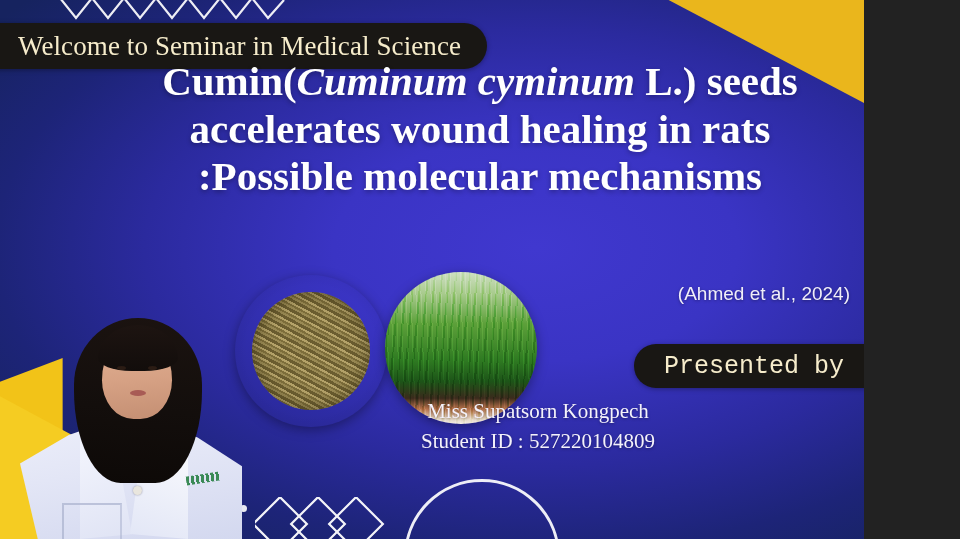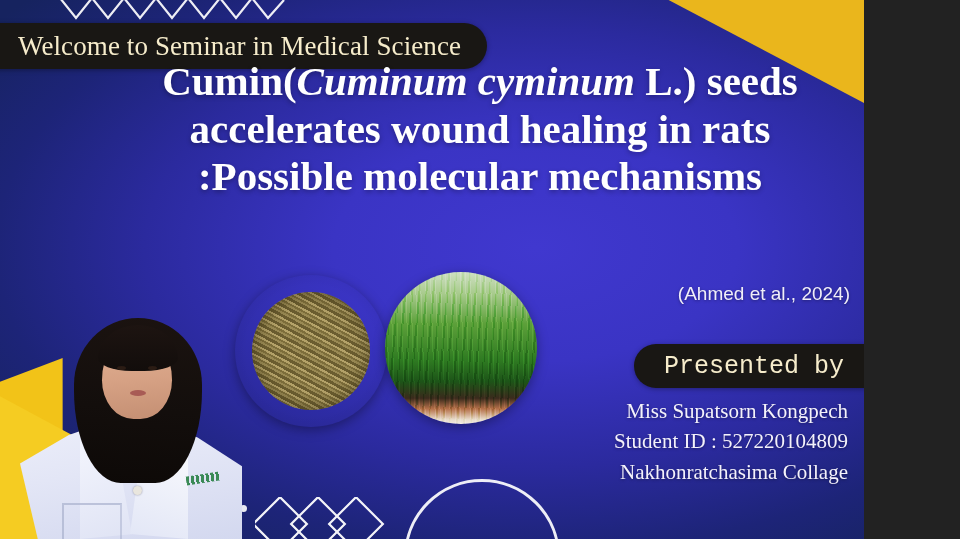--- a/index.html
+++ b/index.html
@@ -281,21 +281,21 @@
   .presented-pill span {
     color: #f6eccb;
     font-size: 25px;
     white-space: nowrap;
     font-family: Liberation Mono, monospace;
   }
   .presenter-lines {
     position: absolute;
     top: 396px; right: 16px;
     width: 620px;
-    text-align: right;
+    text-align: center;
     color: #f4f2fb;
     font-size: 21px;
     line-height: 1.45;
     text-shadow: 0 1px 3px rgba(0,0,0,.35);
   }
   .presenter-lines div { white-space: nowrap; }
 </style>
 </head>
 <body>
 
@@ -353,16 +353,15 @@
     <div class="p-badge"></div>
   </div>
 
   <div class="presented-pill">
     <span>Presented by</span>
   </div>
 
   <div class="presenter-lines">
     <div>Miss Supatsorn Kongpech</div>
     <div>Student ID : 527220104809</div>
-    <div>Nakhonratchasima Collage</div>
   </div>
 
 </div>
 
 </body></html>

